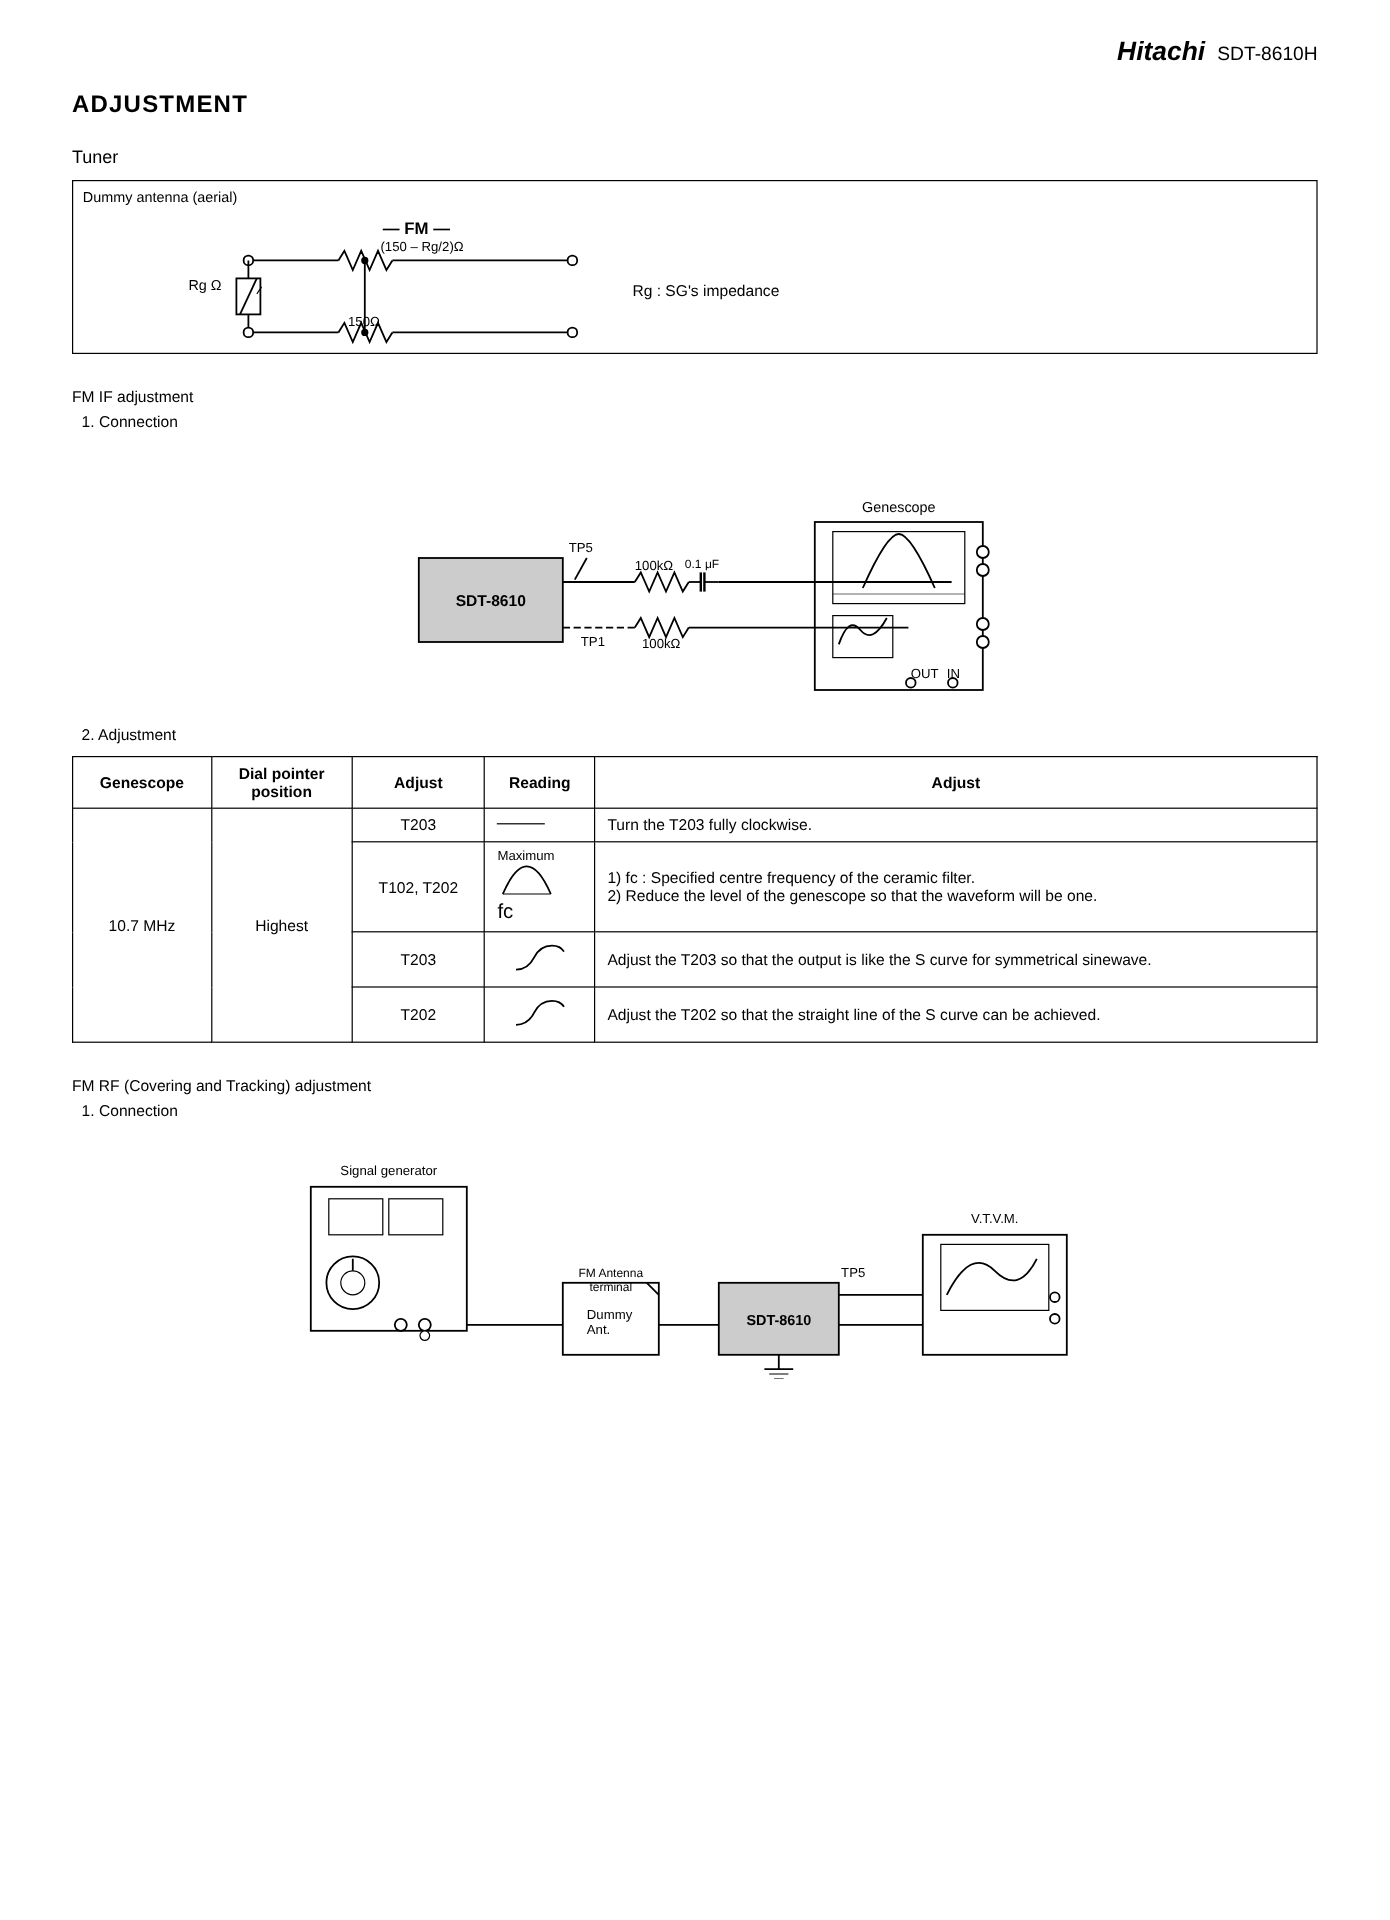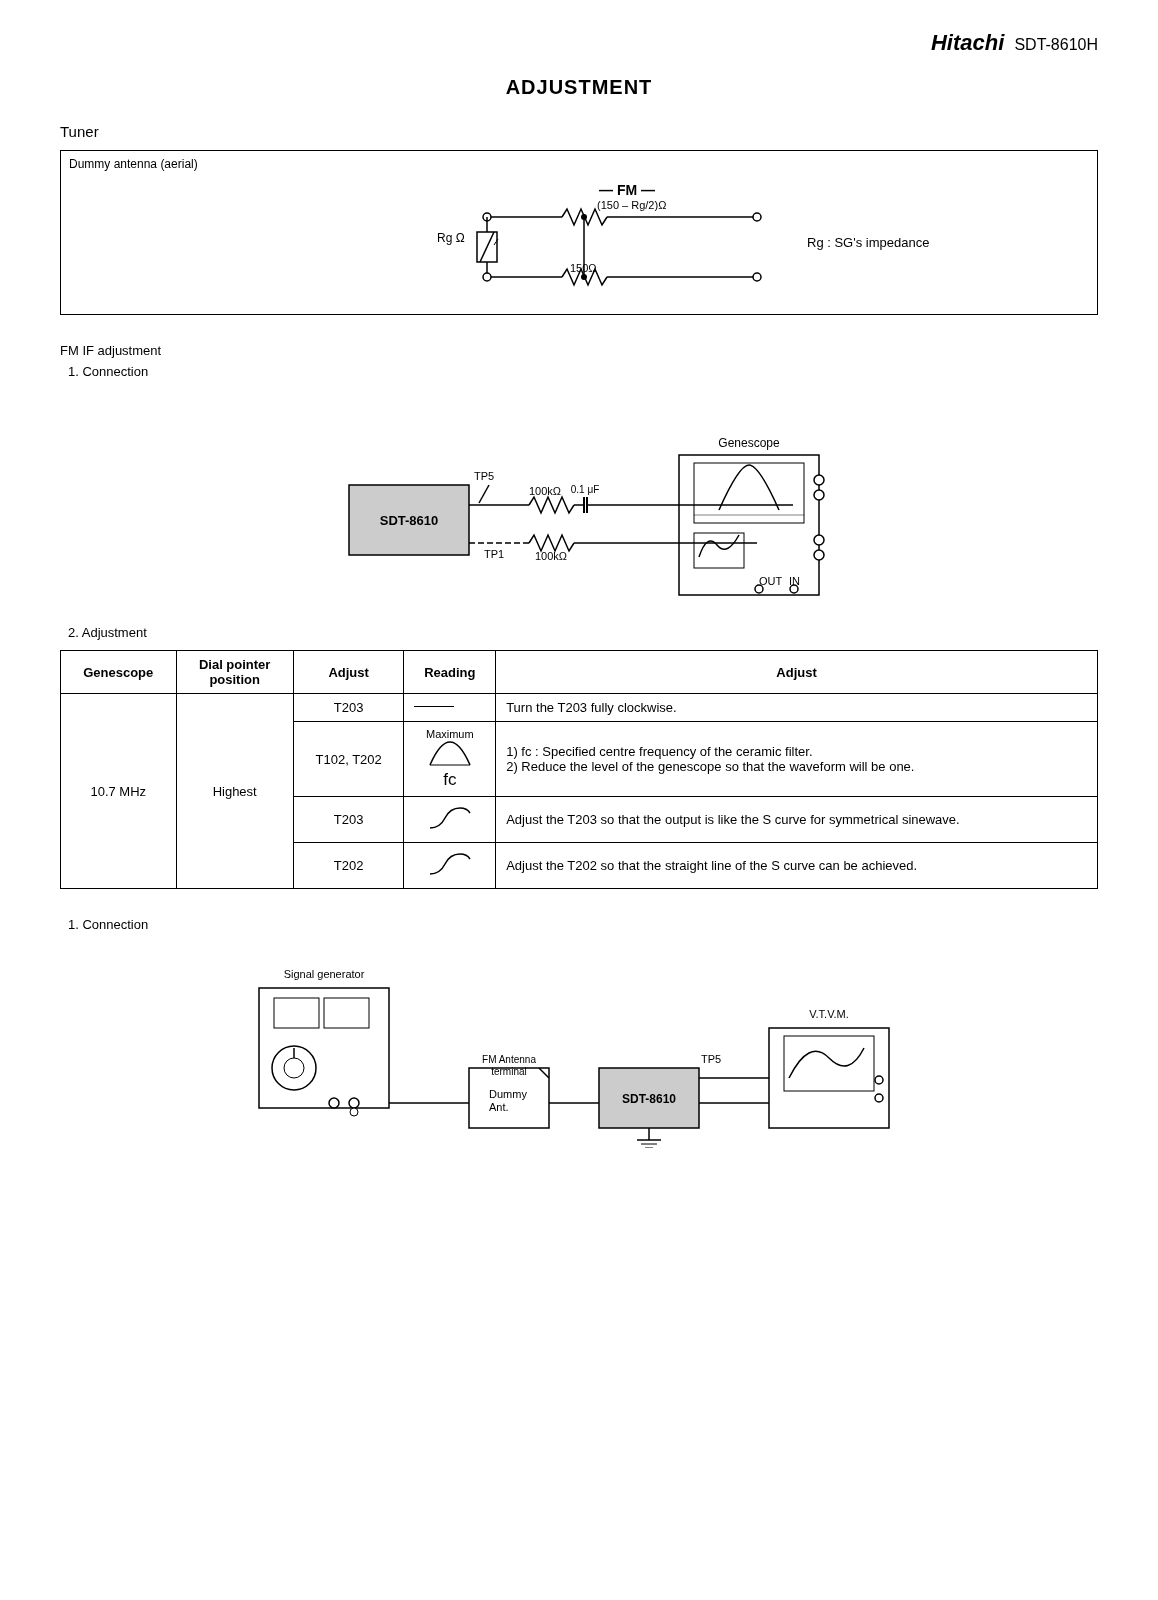--- a/index.html
+++ b/index.html
@@ -13,21 +13,20 @@
       padding: 30px 60px;
     }
     .header {
       text-align: right;
       font-size: 22px;
       font-weight: bold;
       margin-bottom: 20px;
       font-style: italic;
     }
     .page-title {
-      text-align: center;
       font-size: 20px;
       font-weight: bold;
       margin-bottom: 24px;
       letter-spacing: 1px;
     }
     .section-title {
       font-size: 15px;
       font-weight: normal;
       margin-bottom: 10px;
     }
@@ -38,25 +37,24 @@
     }
     .subsection-item {
       font-size: 13px;
       margin-bottom: 10px;
       margin-left: 8px;
     }
 
     
     .tuner-box {
       border: 1px solid #000;
-      padding: 16px 20px 24px 16px;
+      padding: 16px 20px 4px 16px;
       margin-bottom: 28px;
       position: relative;
       width: 100%;
-      text-align: right;
     }
     .tuner-box-label {
       position: absolute;
       top: 6px;
       left: 8px;
       font-size: 12px;
     }
 
     
     .connection-diagram {
@@ -83,21 +81,21 @@
       font-weight: bold;
       background: #fff;
       text-align: center;
     }
     .adj-table td.center {
       text-align: center;
     }
     .reading-symbol {
       display: flex;
       flex-direction: column;
-      align-items: center;
+      align-items: flex-start;
       font-size: 11px;
     }
     .waveform-line {
       width: 40px;
       border-top: 1.5px solid #000;
       margin-bottom: 2px;
     }
 
     
     .bottom-diagram {
@@ -285,20 +283,21 @@
         <svg width="50" height="30" viewBox="0 0 50 30">
           <path d="M 5,25 Q 15,25 20,15 Q 25,5 35,5 Q 42,5 45,10" fill="none" stroke="black" stroke-width="1.5"></path>
         </svg>
       </td>
       <td>Adjust the T202 so that the straight line of the S curve can be achieved.</td>
     </tr>
   </tbody>
 </table>
 
 <div style="margin-top:16px;">
+  <div class="subsection-title">FM RF (Covering and Tracking) adjustment</div>
   <div class="subsection-item">1. Connection</div>
 </div>
 
 <div class="bottom-diagram">
   <svg width="680" height="200" viewBox="0 0 680 200">
 
     <rect x="20" y="40" width="130" height="120" fill="white" stroke="black" stroke-width="1.5"></rect>
     <text x="85" y="30" font-size="11" text-anchor="middle">Signal generator</text>
 
     <rect x="35" y="50" width="45" height="30" fill="white" stroke="black" stroke-width="1"></rect>

